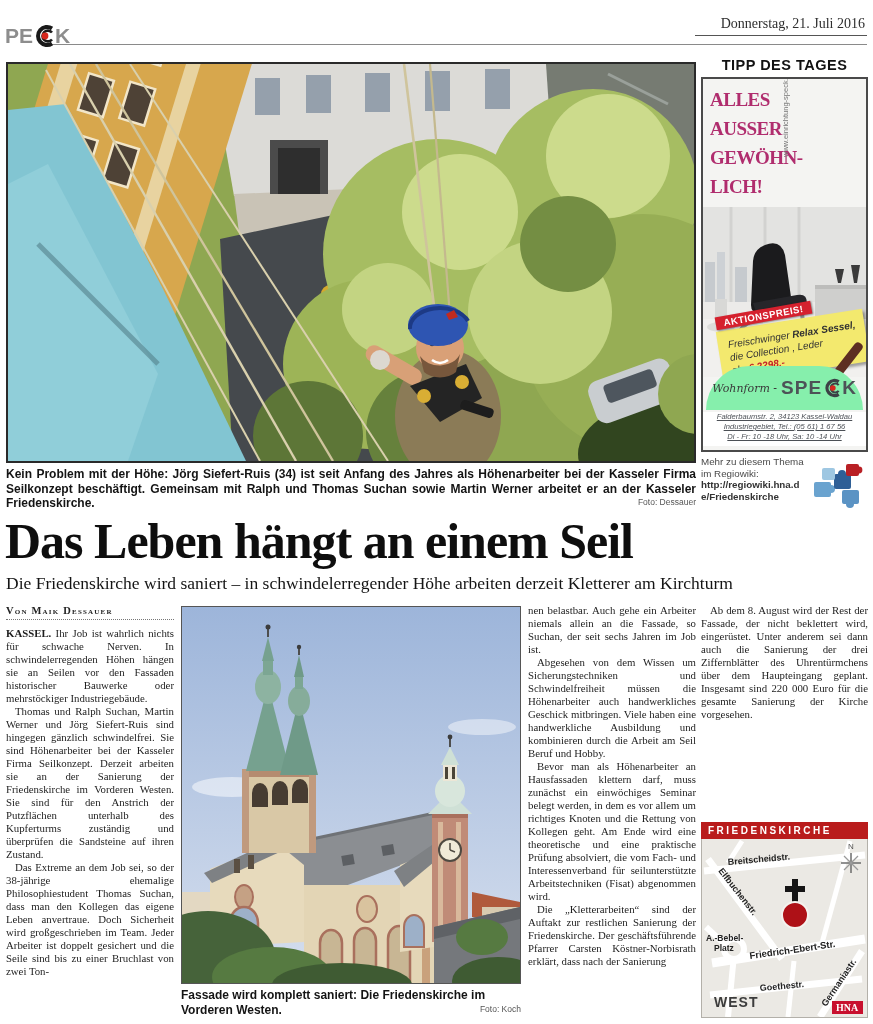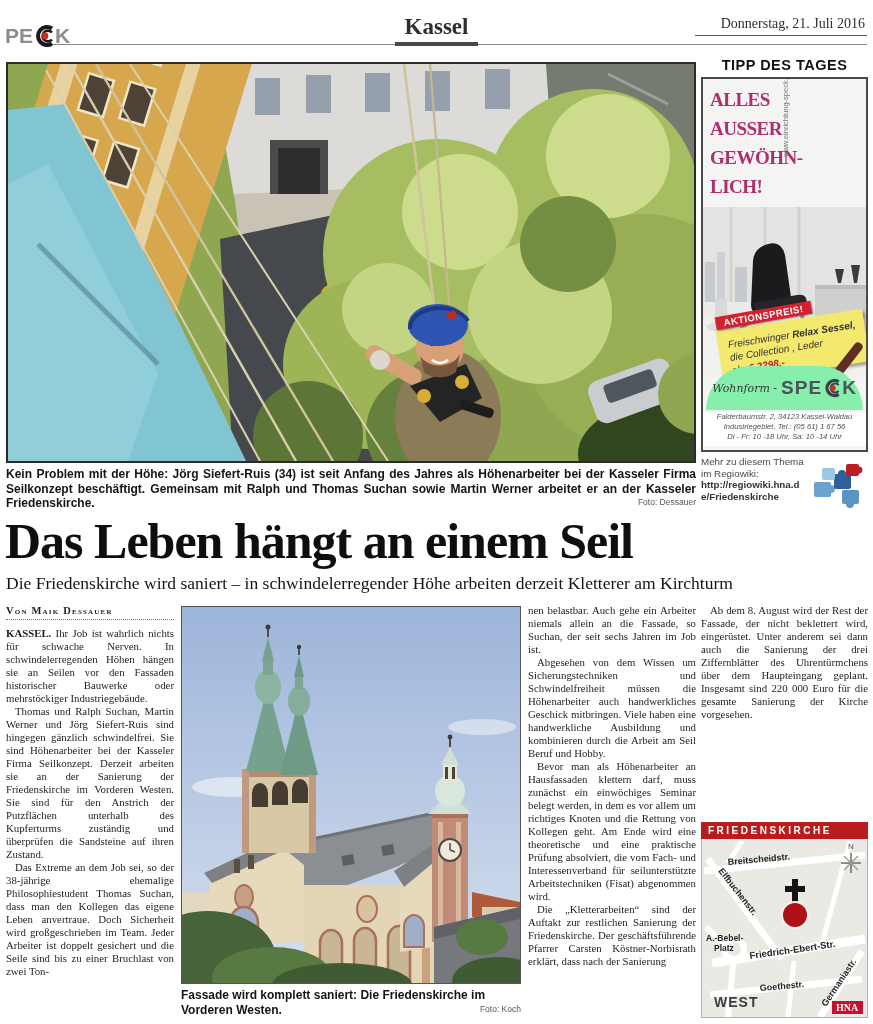--- a/index.html
+++ b/index.html
@@ -47,21 +47,21 @@
   .ad-note b{font-style:italic;}
   .ad-note .price{font-weight:bold;color:#c2232b;}
   .ad-pen{position:absolute;right:2px;top:258px;z-index:4;}
   .ad-logo-area{position:absolute;left:3px;right:3px;bottom:40px;height:44px;background:#86efac;
         border-radius:45px 45px 0 0;z-index:4;display:flex;align-items:center;justify-content:center;gap:4px;}
   .wohnform{font-family:"DejaVu Serif",serif;font-style:italic;font-size:11px;color:#3a3a3a;}
   .speck{display:flex;align-items:center;font-family:"Liberation Sans",sans-serif;
         font-weight:bold;font-size:19px;color:#4d5257;letter-spacing:1px;}
   .ad-address{position:absolute;left:0;right:0;bottom:4px;height:34px;background:#fff;z-index:4;
         text-align:center;font-family:"Liberation Sans",sans-serif;font-style:italic;
-        font-size:7.6px;line-height:10px;color:#4c5056;}
+        font-size:7.6px;line-height:10px;color:#4c5056;text-decoration:underline;}
 
   
   .regiowiki{position:absolute;left:701px;top:456px;width:167px;height:56px;
         font-family:"Liberation Sans",sans-serif;font-size:9.8px;line-height:11.5px;color:#4a4a4a;}
   .regiowiki .txt{width:104px;}
   .regiowiki .url{font-weight:bold;color:#333;word-break:break-all;}
   .puzzle{position:absolute;right:0;top:6px;}
 
   
   .headline{position:absolute;left:5px;top:512px;width:865px;
@@ -102,23 +102,20 @@
 
   <div class="hdr-rule"></div>
   <div class="peck">
     <span>PE</span>
     <svg width="24" height="24" viewBox="0 0 24 24">
       <path d="M20 4.5 A9 9 0 1 0 20 19.5" stroke="#1a1a1a" stroke-width="4" fill="none"></path>
       <path d="M20 8.5 A5.4 5.4 0 1 0 20 15.5" stroke="#1a1a1a" stroke-width="2.6" fill="none"></path>
       <circle cx="13" cy="12" r="3.4" fill="#d6281e"></circle>
     </svg>
     <span>K</span>
-  </div>
-  <div class="section-title">
-    <span>Kassel</span>
   </div>
   <div class="page-date">Donnerstag, 21. Juli 2016</div>
 
   <div class="main-photo">
     <svg viewBox="0 0 686 397" preserveAspectRatio="none">
 
       <rect width="686" height="397" fill="#8fa751"></rect>
 
       <polygon points="515,0 686,0 686,165 550,100" fill="#767b72"></polygon>
       <line x1="600" y1="10" x2="660" y2="40" stroke="#9aa09a" stroke-width="3"></line>

